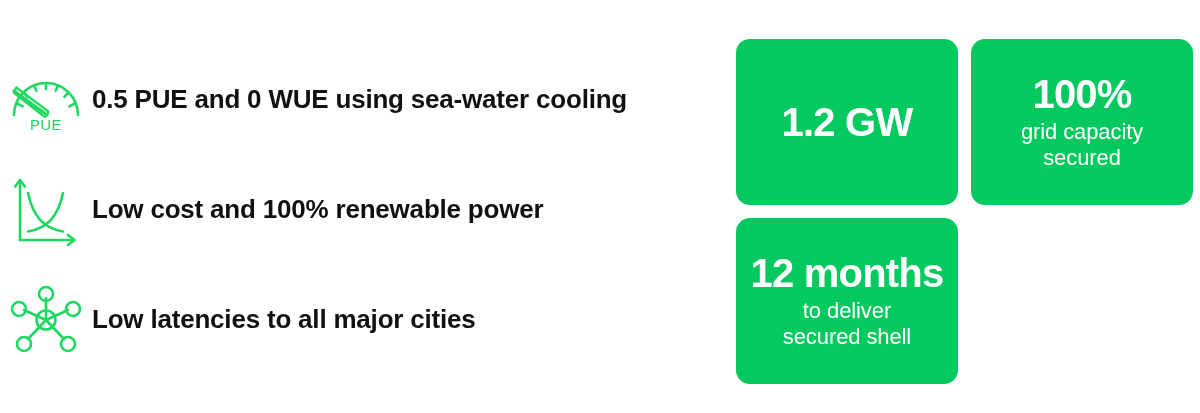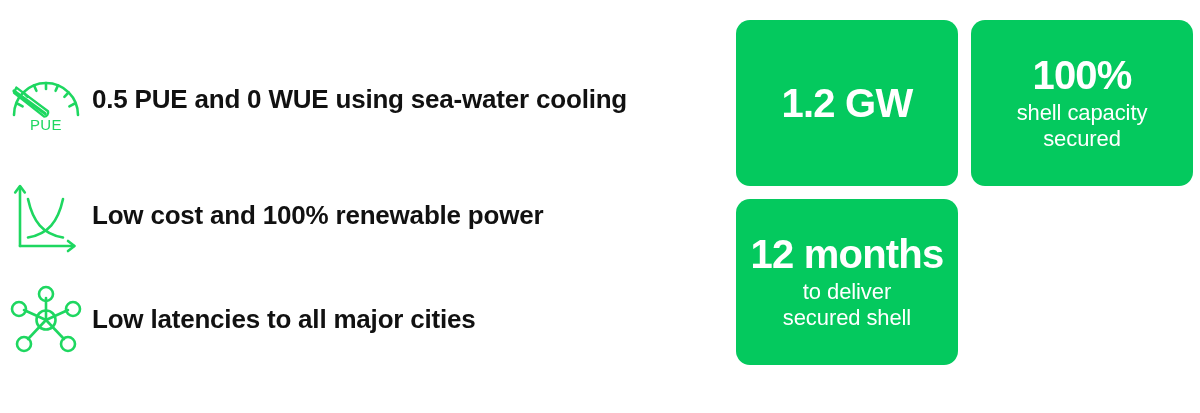--- a/index.html
+++ b/index.html
@@ -32,21 +32,21 @@
   }
 
   .feature-row {
     position: absolute;
     left: 0;
     display: flex;
     align-items: center;
     height: 96px;
   }
   .feature-row.r1 { top: 52px; }
-  .feature-row.r2 { top: 168px; }
+  .feature-row.r2 { top: 162px; }
   .feature-row.r3 { top: 272px; }
 
   .feature-icon {
     width: 92px;
     flex: 0 0 92px;
     display: flex;
     align-items: center;
     justify-content: center;
     position: relative;
   }
@@ -70,21 +70,21 @@
     color: #111111;
     white-space: nowrap;
   }
   .feature-text .b { font-weight: 700; }
   .feature-text .n { font-weight: 700; }
 
   
   .cards {
     position: absolute;
     left: 736px;
-    top: 20px;
+    top: 39px;
     width: 450px;
     height: 345px;
     display: grid;
     grid-template-columns: 222px 222px;
     grid-template-rows: 166px 166px;
     gap: 13px;
   }
 
   .card {
     background: #04c95e;
@@ -183,21 +183,21 @@
   </div>
 
   <div class="cards">
 
     <div class="card">
       <div class="card-value">1.2 GW</div>
     </div>
 
     <div class="card">
       <div class="card-value">100%</div>
-      <div class="card-label">shell capacity
+      <div class="card-label">grid capacity
 secured</div>
     </div>
 
     <div class="card">
       <div class="card-value">12 months</div>
       <div class="card-label">to deliver
 secured shell</div>
     </div>
 
 

